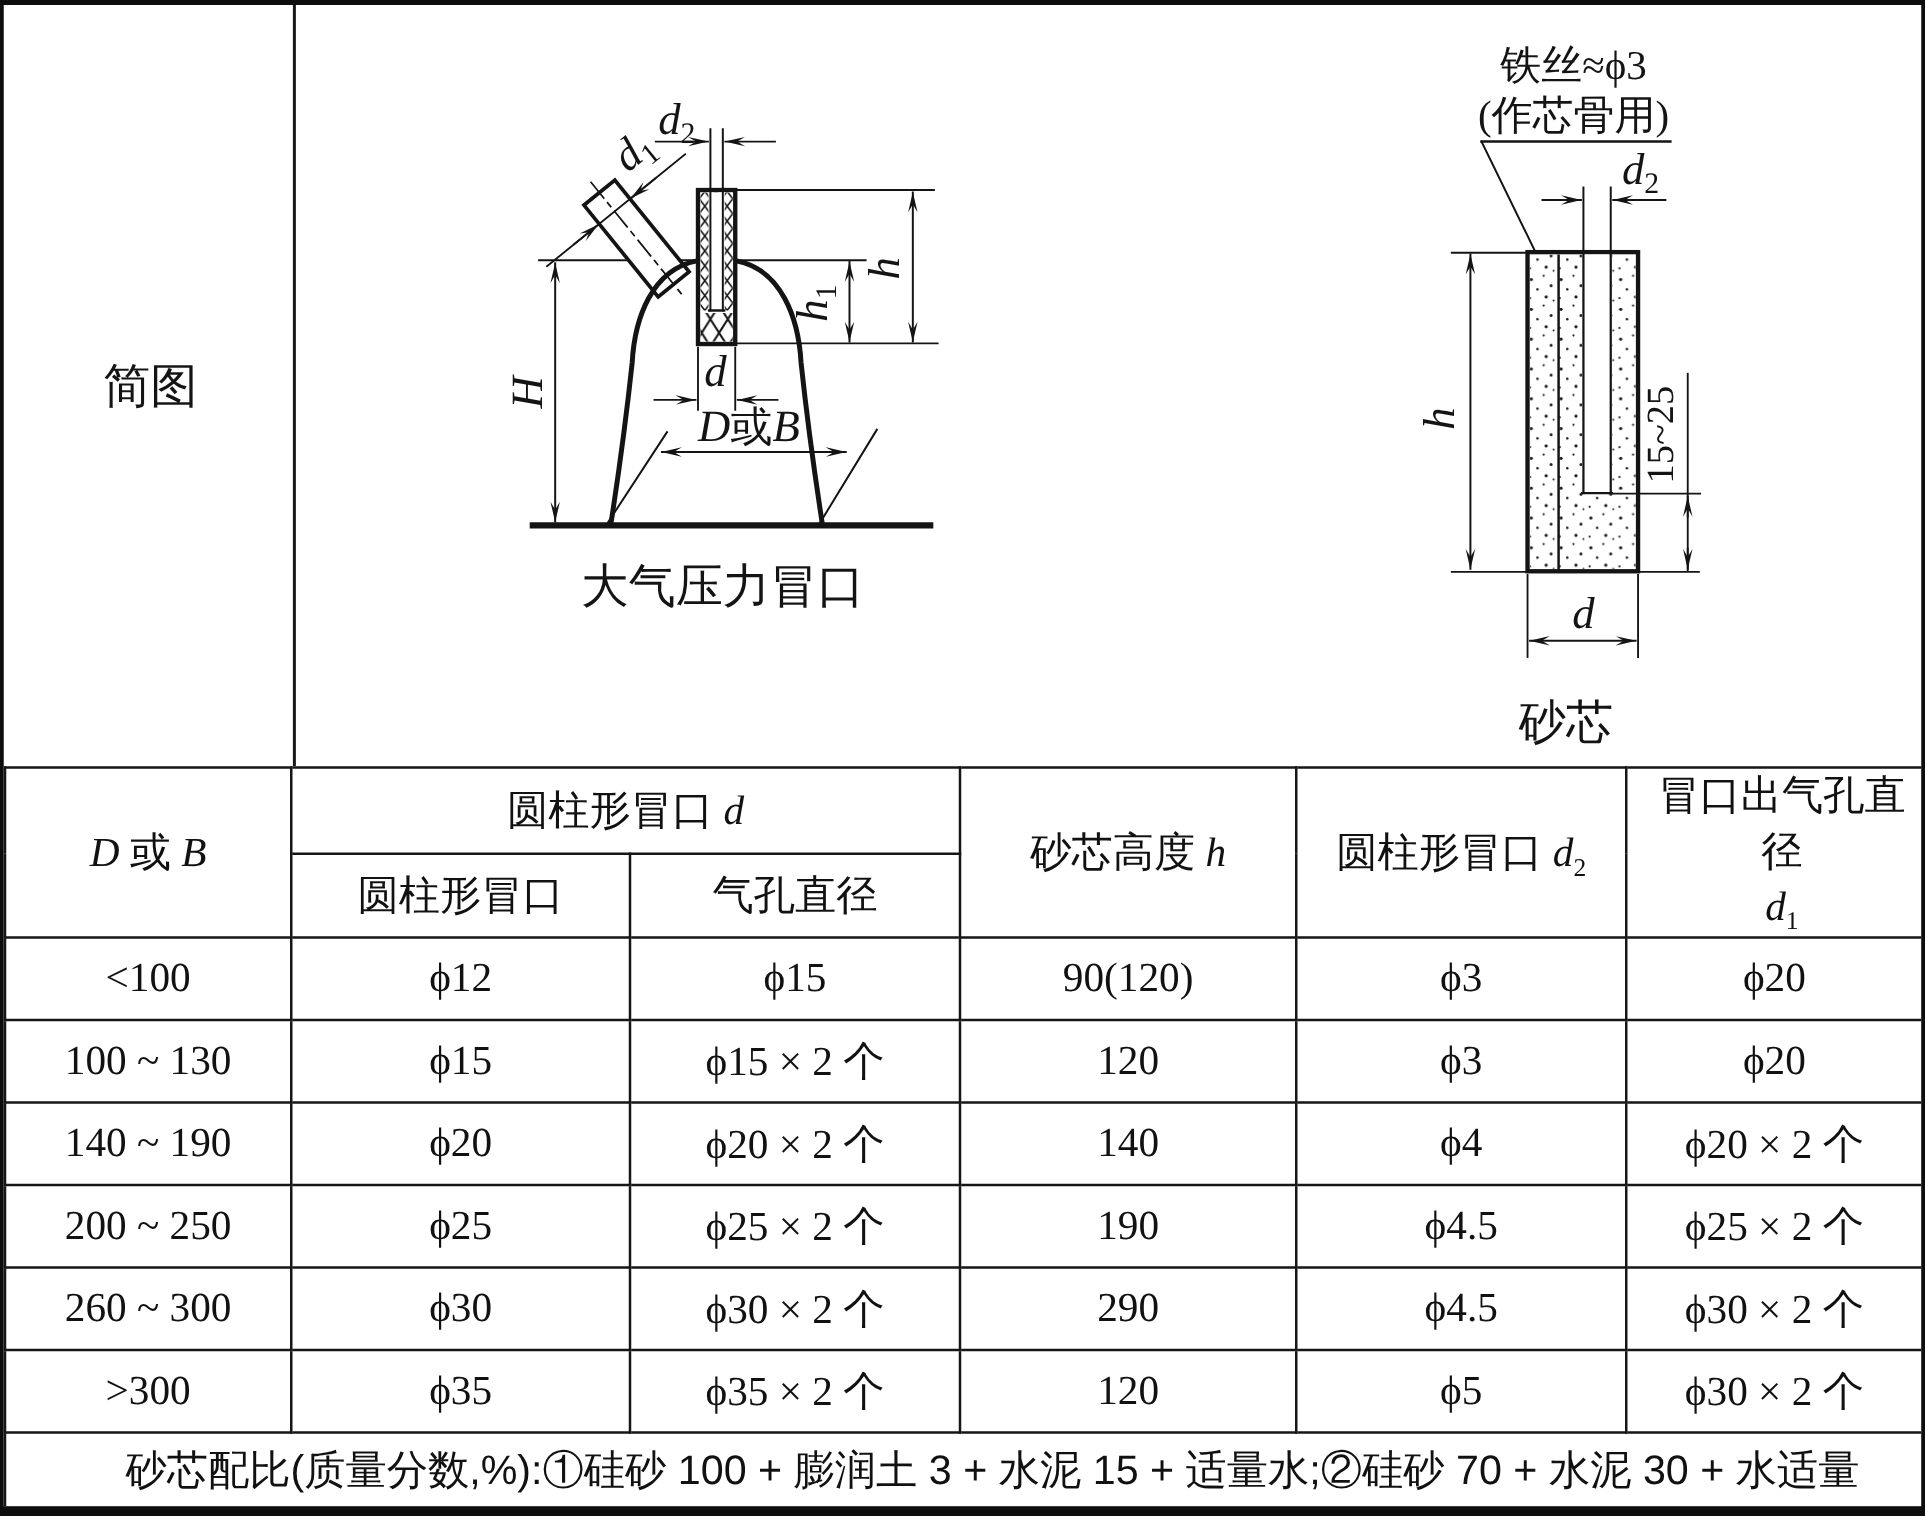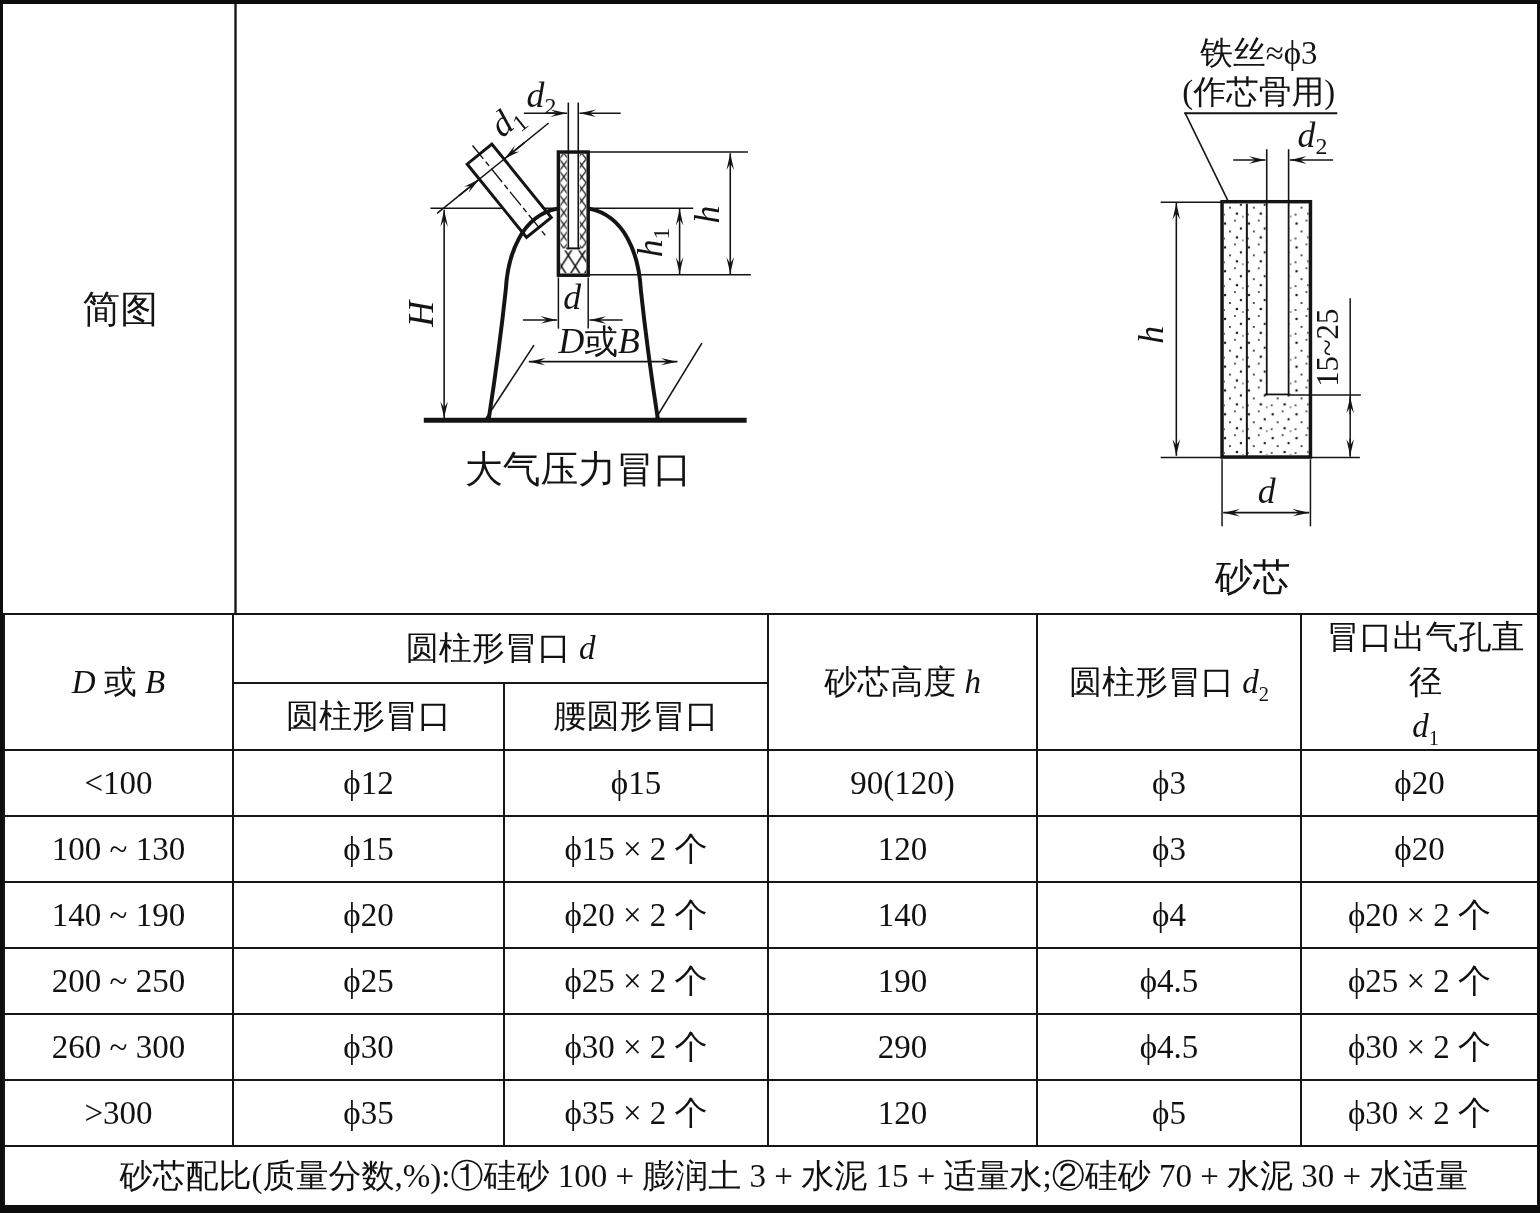--- a/index.html
+++ b/index.html
@@ -16,21 +16,21 @@
   .note { font-size:33px; }
   .var { font-style:italic; font-size:36px; }
   table.spec { border-collapse:collapse; table-layout:fixed; width:1534px; }
   table.spec td { border:2px solid #161616; text-align:center; vertical-align:middle;
     font-size:33px; color:#111; overflow:hidden; }
   tr.h1 td { height:69px; } tr.h2 td { height:67px; }
   tr.dr td { height:66px;margin-top:48px; } tr.ft td { height:60px; }
   .it { font-style:italic; }
   sub { font-size:0.62em; line-height:0; }
   td.footer-cell { text-align:left; padding-left:46px; font-size:33px;
-    font-family:Liberation Serif, serif; }
+    font-family:Liberation Sans, sans-serif; }
   .twoline { line-height:1.35;margin-left:12px; }
 </style>
 </head>
 <body>
 
 <div class="page">
 
   <div class="diagram-area">
     <svg class="diag" width="1534" height="609" viewBox="0 0 1540 613">
       <defs>
@@ -189,21 +189,21 @@
         </td>
         <td rowspan="2">
           <div class="twoline">
             <div><span>冒口出气孔直径</span></div>
             <div><span class="it">d</span><sub>1</sub></div>
           </div>
         </td>
       </tr>
       <tr class="h2">
         <td>圆柱形冒口</td>
-        <td>腰圆形冒口</td>
+        <td>气孔直径</td>
       </tr>
 
       <tr class="dr">
         <td>&lt;100</td>
         <td>ϕ12</td>
         <td>ϕ15</td>
         <td>90(120)</td>
         <td>ϕ3</td>
         <td>ϕ20</td>
       </tr>

